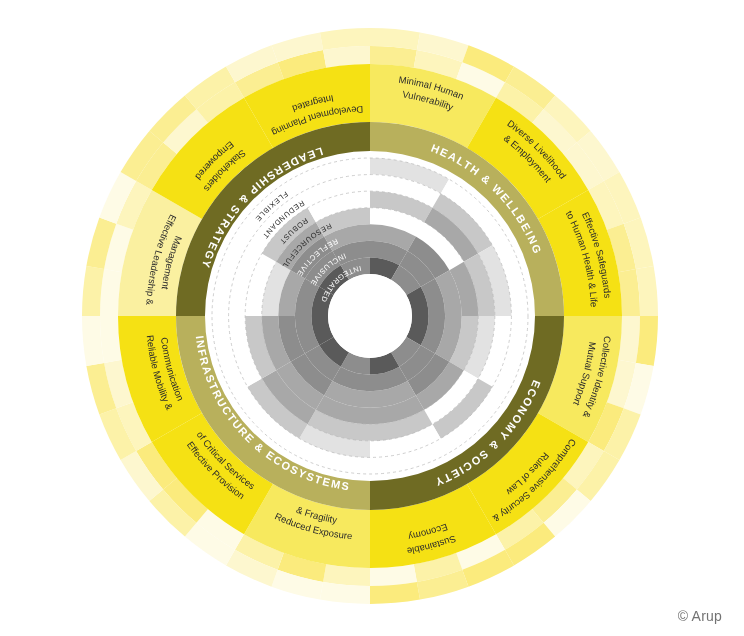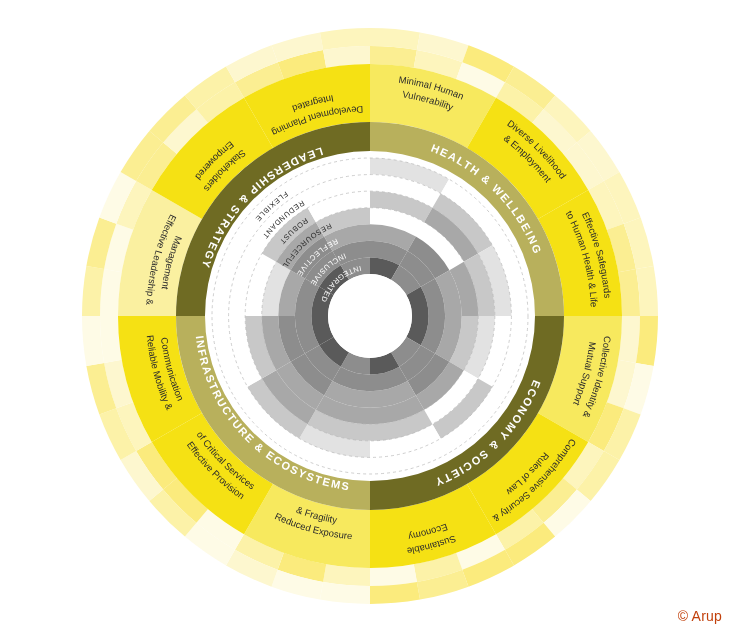--- a/index.html
+++ b/index.html
@@ -1,20 +1,20 @@
 <!DOCTYPE html>
 <html><head>
 <meta charset="utf-8">
 <style>
   html,body{margin:0;padding:0;background:#ffffff;}
   body{width:744px;height:636px;overflow:hidden;
        font-family:"Liberation Sans","DejaVu Sans",sans-serif;}
   #stage{position:relative;width:744px;height:636px;background:#fff;}
   svg{display:block;}
-  .copyright{position:absolute;right:22px;bottom:12px;font-size:14px;color:#c2410c;
+  .copyright{position:absolute;right:22px;bottom:12px;font-size:14px;color:#737373;
              font-family:"Liberation Sans","DejaVu Sans",sans-serif;letter-spacing:.2px;}
   text{font-family:"Liberation Sans","DejaVu Sans",sans-serif;}
 </style>
 </head>
 <body>
 
 <div id="stage">
   <svg id="wheel" width="744" height="636" viewBox="0 0 744 636" xmlns="http://www.w3.org/2000/svg">
     <defs id="defs">
         <path id="tp0" d="M363.87513832871093 140.60690985814873A175.5 175.5 0 0 0 194.6069098581487 309.8751383287111" fill="none"></path>

